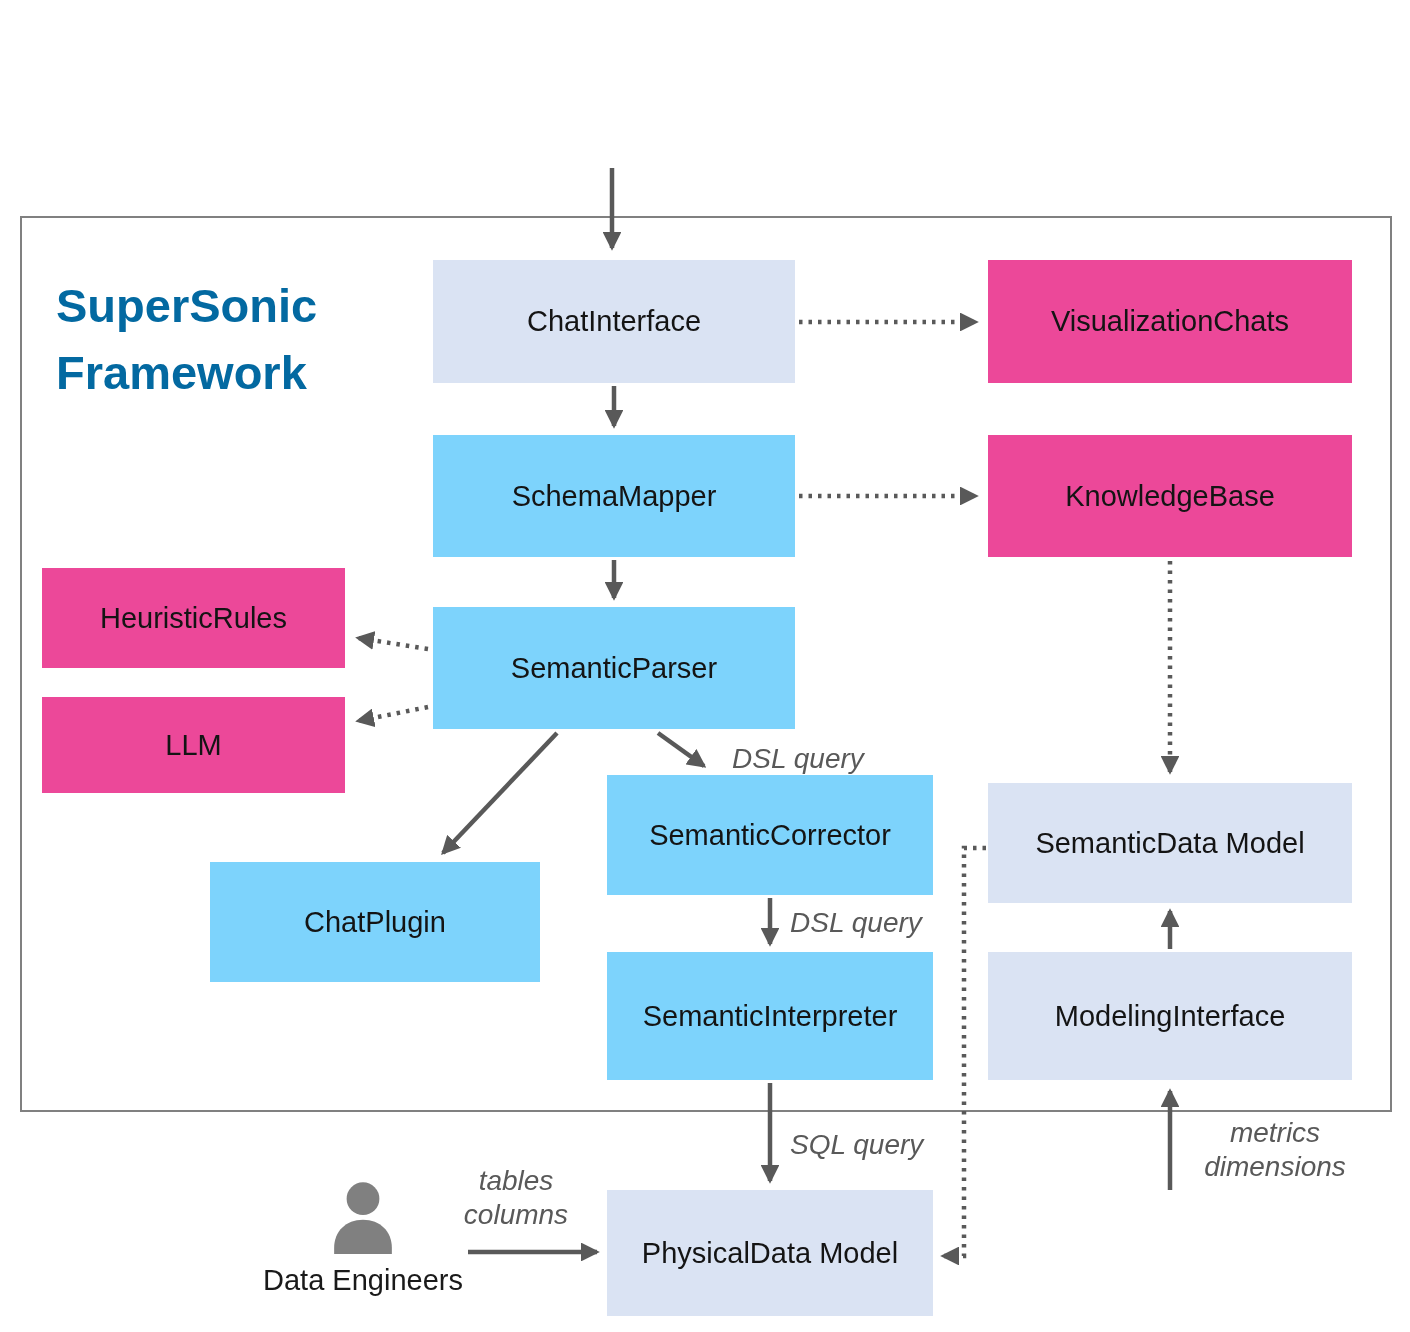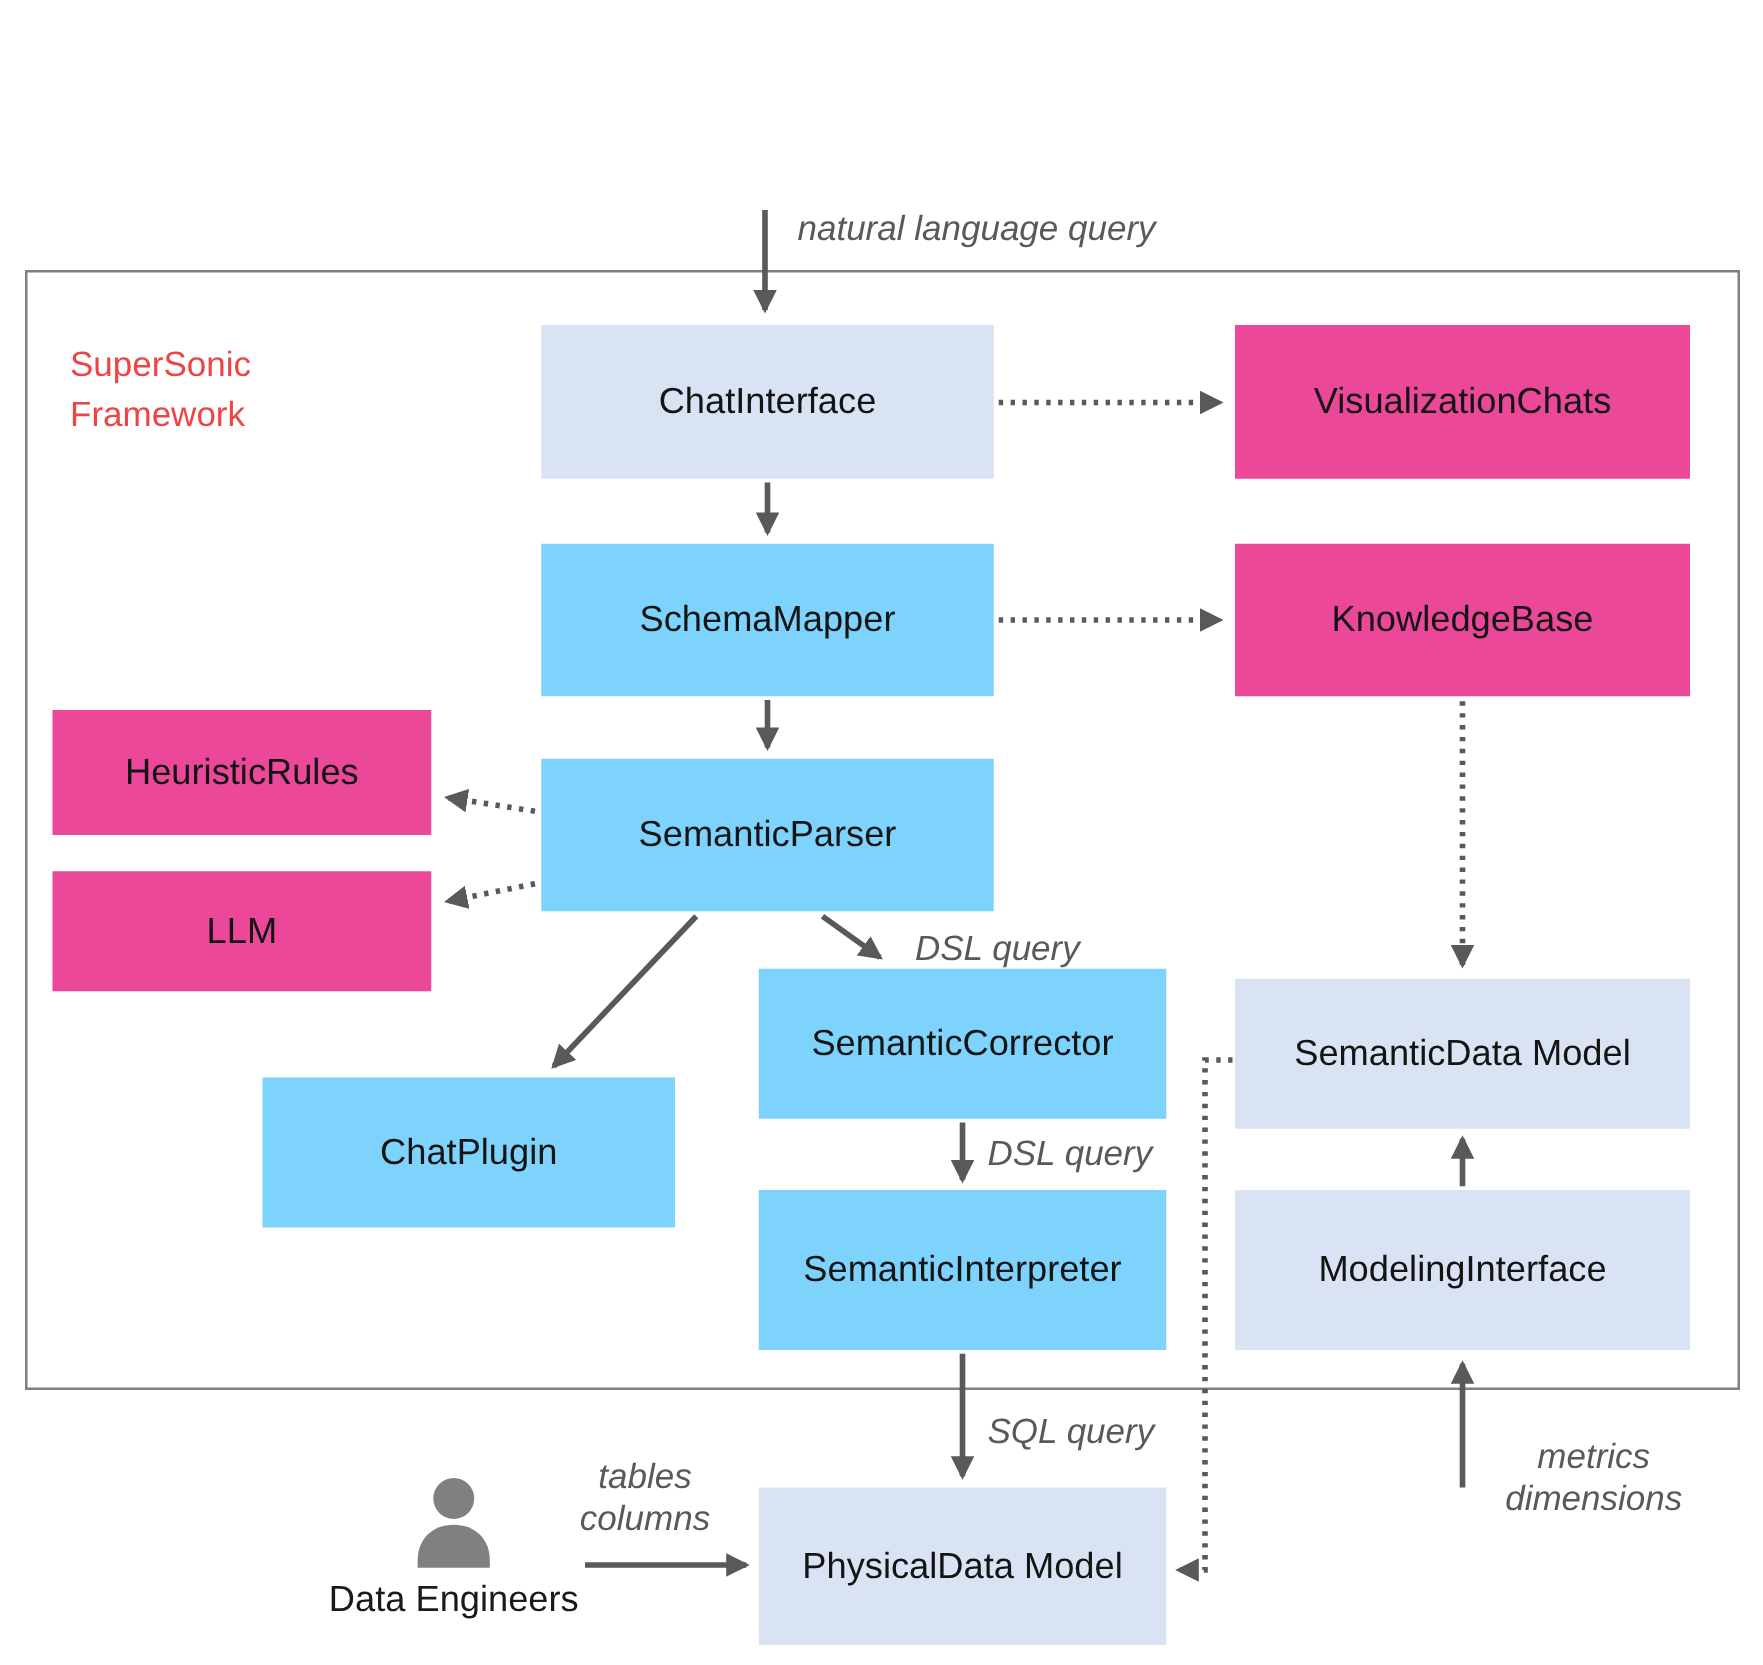--- a/index.html
+++ b/index.html
@@ -27,23 +27,23 @@
     left: 0; top: 0;
     width: 1410px; height: 1332px;
     pointer-events: none;
   }
   .edge-solid  { stroke: #595959; stroke-width: 4.5; fill: none; }
   .edge-dotted { stroke: #595959; stroke-width: 4.5; fill: none; stroke-dasharray: 3.5 6; }
 
   .title {
     position: absolute;
     left: 56px; top: 272px;
-    font-size: 28px;
-    font-weight: normal;
-    color: #ef4444;
+    font-size: 47px;
+    font-weight: bold;
+    color: #0369a1;
     line-height: 1.43;
     white-space: nowrap;
   }
 
   .node {
     position: absolute;
     display: flex;
     flex-direction: row;
     align-items: center;
     justify-content: center;
@@ -174,31 +174,30 @@
   <div class="node blue" style="left:988px;top:952px;width:364px;height:128px">
     <div>Modeling</div>
     <div>Interface</div>
   </div>
 
   <div class="node blue" style="left:607px;top:1190px;width:326px;height:126px">
     <div>Physical</div>
     <div>Data Model</div>
   </div>
 
-  <div class="edge-label" style="left:638px;top:166px">natural language query</div>
   <div class="edge-label" style="left:732px;top:742px">DSL query</div>
   <div class="edge-label" style="left:790px;top:906px">DSL query</div>
   <div class="edge-label" style="left:790px;top:1128px">SQL query</div>
 
   <div class="edge-label center" style="left:436px;top:1164px;width:160px">
     <div>tables</div>
     <div>columns</div>
   </div>
 
-  <div class="edge-label center" style="left:1180px;top:1148px;width:190px">
+  <div class="edge-label center" style="left:1180px;top:1116px;width:190px">
     <div>metrics</div>
     <div>dimensions</div>
   </div>
 
 
   <div class="actor" style="left:238px;top:1180px;width:250px">
     <svg width="82" height="78" viewBox="0 0 100 100" xmlns="http://www.w3.org/2000/svg">
       <circle cx="50" cy="24" r="21"></circle>
       <path d="M50 51 C 28 51 13 66 13 87 L13 95 L87 95 L87 87 C87 66 72 51 50 51 Z"></path>
     </svg>

